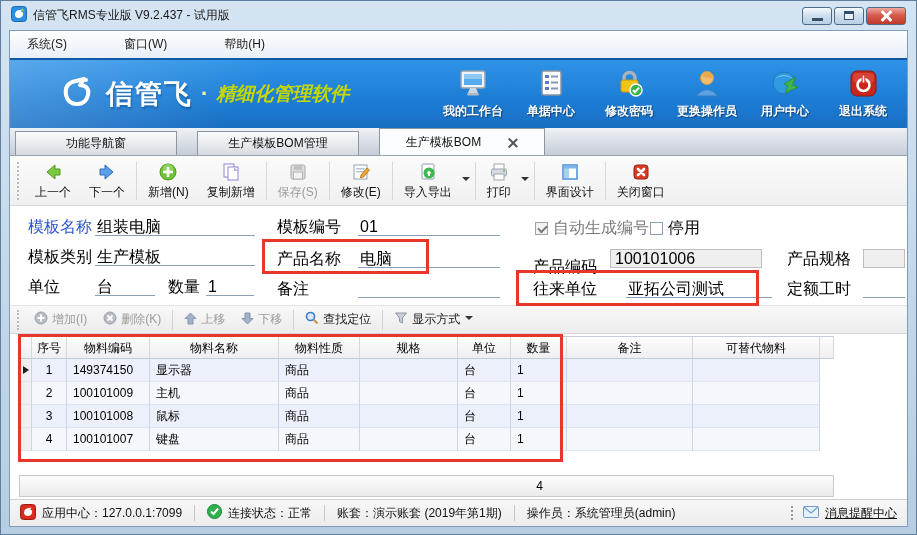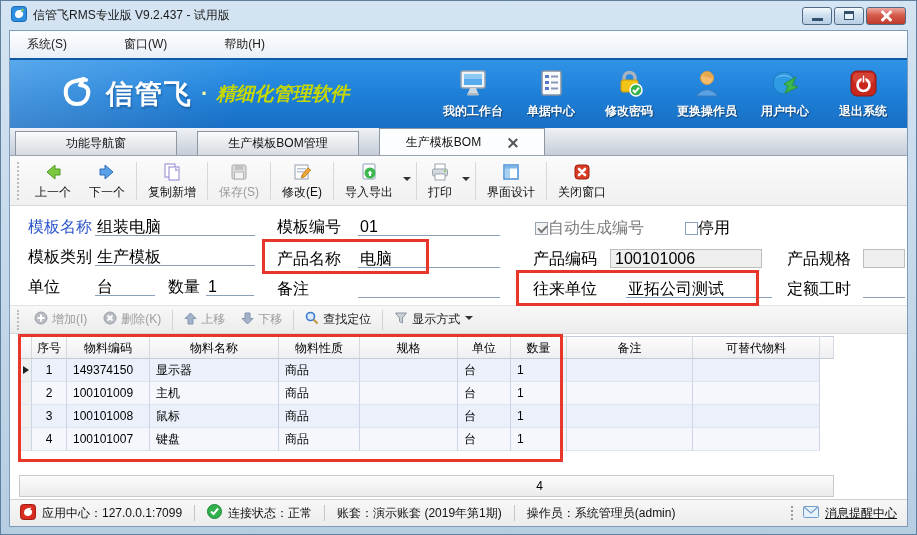--- a/index.html
+++ b/index.html
@@ -54,21 +54,21 @@
 .tbtn .ticon { height:20px; display:flex; align-items:center; }
 .tbtn.disabled { color:#9c9c9c; }
 .tsep { width:1px; height:38px; background:#d8d8d8; margin:0 2px; }
 .caret { width:0; height:0; border:4px solid transparent; border-top-color:#333; margin:0 3px 0 1px; }
 
 .form { flex:0 0 99px; position:relative; background:#fff; font-size:16px; }
 .flabel { position:absolute; color:#000; height:18px; line-height:18px; white-space:nowrap; }
 .flabel.blue { color:#2b55cc; }
 .fval { position:absolute; height:18px; line-height:17px; border-bottom:1px solid #8aa0b8; color:#000; padding-left:2px; white-space:nowrap; }
 .fbox { position:absolute; height:19px; line-height:18px; background:#efefef; border:1px solid #bdbdbd; padding-left:4px; white-space:nowrap; }
-.fcheck { position:absolute; display:flex; align-items:center; height:18px; }
+.fcheck { position:absolute; display:flex; align-items:center; gap:5px; height:18px; }
 .cbox { width:13px; height:13px; border:1px solid #8aa0b8; background:#fff; position:relative; }
 .cbox.checked { background:#f2f2f2; border-color:#9aa5b1; }
 .cbox.checked::after { content:""; position:absolute; left:2px; top:2px; width:7px; height:4px;
   border-left:2px solid #787878; border-bottom:2px solid #787878; transform:rotate(-45deg); }
 .fcheck .dim { color:#7a7a7a; }
 
 .gridbar { flex:0 0 29px; background:linear-gradient(#f8f8f8,#ececec); border-top:1px solid #e2e2e2;
   border-bottom:1px solid #d8d8d8; display:flex; align-items:center; font-size:12px; padding-left:2px; }
 .ggrip { height:20px; border-left:2px dotted #bcbcbc; margin:0 7px 0 5px; }
 .gbtn { display:flex; align-items:center; gap:4px; padding:0 8px; color:#222; white-space:nowrap; }
@@ -243,20 +243,31 @@
             <svg width="20" height="20">
               <path d="M8 3 L16 10 L8 17 V13 H3 V7 H8 Z" fill="#5aa0e8" stroke="#2f6fb8"></path>
             </svg>
           </span>
         <span>下一个</span>
       </div>
       <div class="tsep"></div>
       <div class="tbtn">
         <span class="ticon">
             <svg width="20" height="20">
+              <circle cx="10" cy="10" r="8" fill="#6fc235" stroke="#4e9a22"></circle>
+              <circle cx="10" cy="7" r="5" fill="#9ad86e" opacity="0.7"></circle>
+              <rect x="8.7" y="5" width="2.6" height="10" fill="#fff"></rect>
+              <rect x="5" y="8.7" width="10" height="2.6" fill="#fff"></rect>
+            </svg>
+          </span>
+        <span>新增(N)</span>
+      </div>
+      <div class="tbtn">
+        <span class="ticon">
+            <svg width="20" height="20">
               <rect x="3" y="2" width="10" height="13" fill="#fff" stroke="#8f85cf"></rect>
               <rect x="7" y="5" width="10" height="13" fill="#fff" stroke="#8f85cf"></rect>
               <path d="M13 5 L17 9 L13 9 Z" fill="#b9b2e2"></path>
             </svg>
           </span>
         <span>复制新增</span>
       </div>
       <div class="tsep"></div>
       <div class="tbtn disabled">
         <span class="ticon">
@@ -334,30 +345,30 @@
 
     <div class="form">
       <span class="flabel blue" style="left:18px;top:12px">模板名称</span>
       <span class="fval" style="left:85px;top:12px;width:160px">组装电脑</span>
       <span class="flabel" style="left:267px;top:12px">模板编号</span>
       <span class="fval" style="left:348px;top:12px;width:142px">01</span>
       <div class="fcheck" style="left:525px;top:13px">
         <span class="cbox checked"></span>
         <span class="dim">自动生成编号</span>
       </div>
-      <div class="fcheck" style="left:675px;top:13px">
+      <div class="fcheck" style="left:640px;top:13px">
         <span class="cbox"></span>
         <span>停用</span>
       </div>
 
       <span class="flabel" style="left:18px;top:42px">模板类别</span>
       <span class="fval" style="left:85px;top:42px;width:160px">生产模板</span>
       <span class="flabel" style="left:267px;top:44px">产品名称</span>
       <span class="fval" style="left:348px;top:44px;width:142px">电脑</span>
-      <span class="flabel" style="left:523px;top:44px">产品编码</span>
+      <span class="flabel" style="left:523px;top:52px">产品编码</span>
       <span class="fbox" style="left:600px;top:43px;width:152px">100101006</span>
       <span class="flabel" style="left:777px;top:44px">产品规格</span>
       <span class="fbox" style="left:853px;top:43px;width:42px"></span>
 
       <span class="flabel" style="left:18px;top:72px">单位</span>
       <span class="fval" style="left:85px;top:72px;width:60px">台</span>
       <span class="flabel" style="left:158px;top:72px">数量</span>
       <span class="fval" style="left:196px;top:72px;width:48px">1</span>
       <span class="flabel" style="left:267px;top:74px">备注</span>
       <span class="fval" style="left:348px;top:74px;width:142px"></span>

